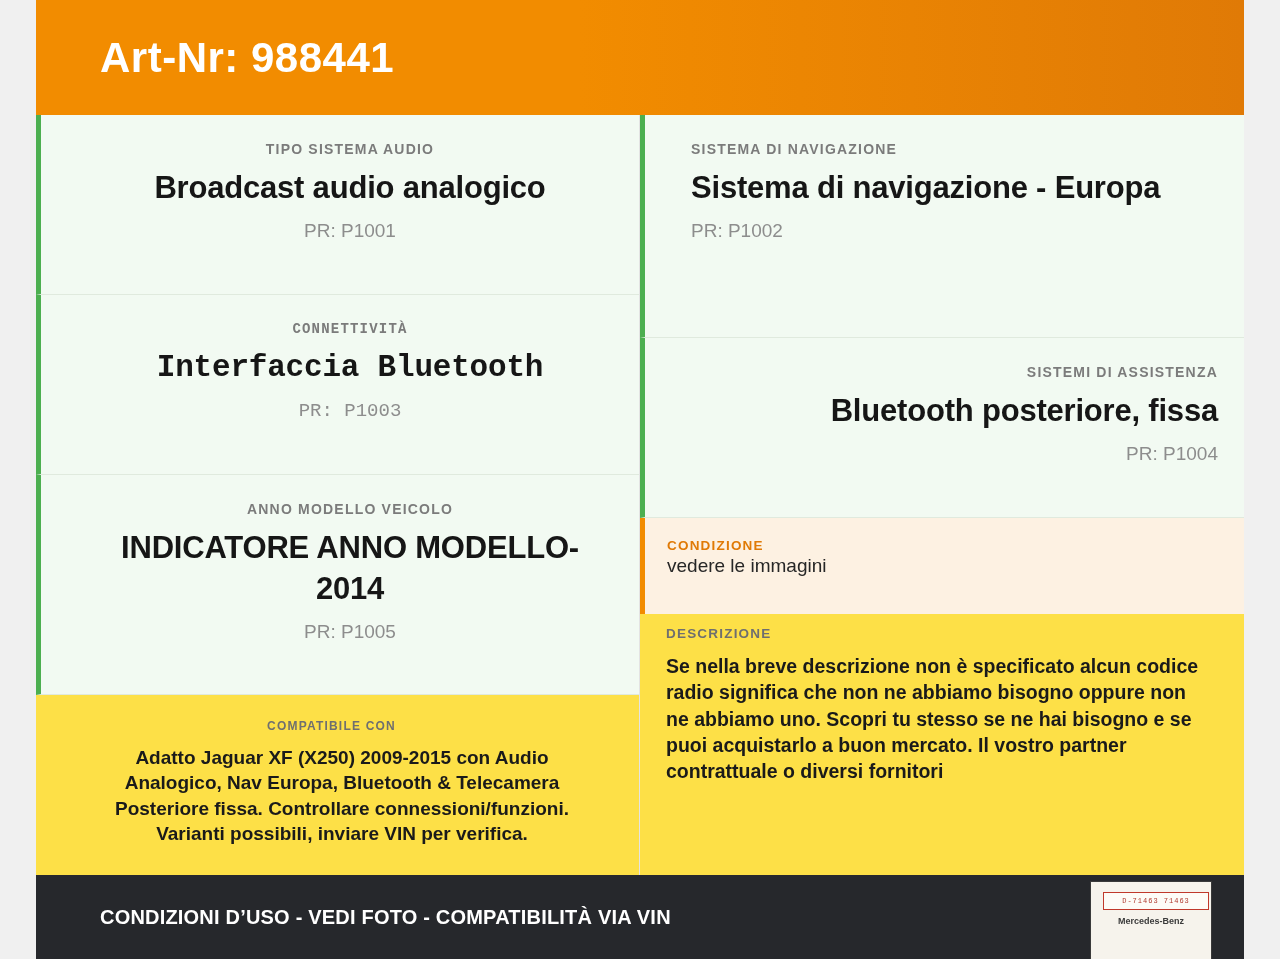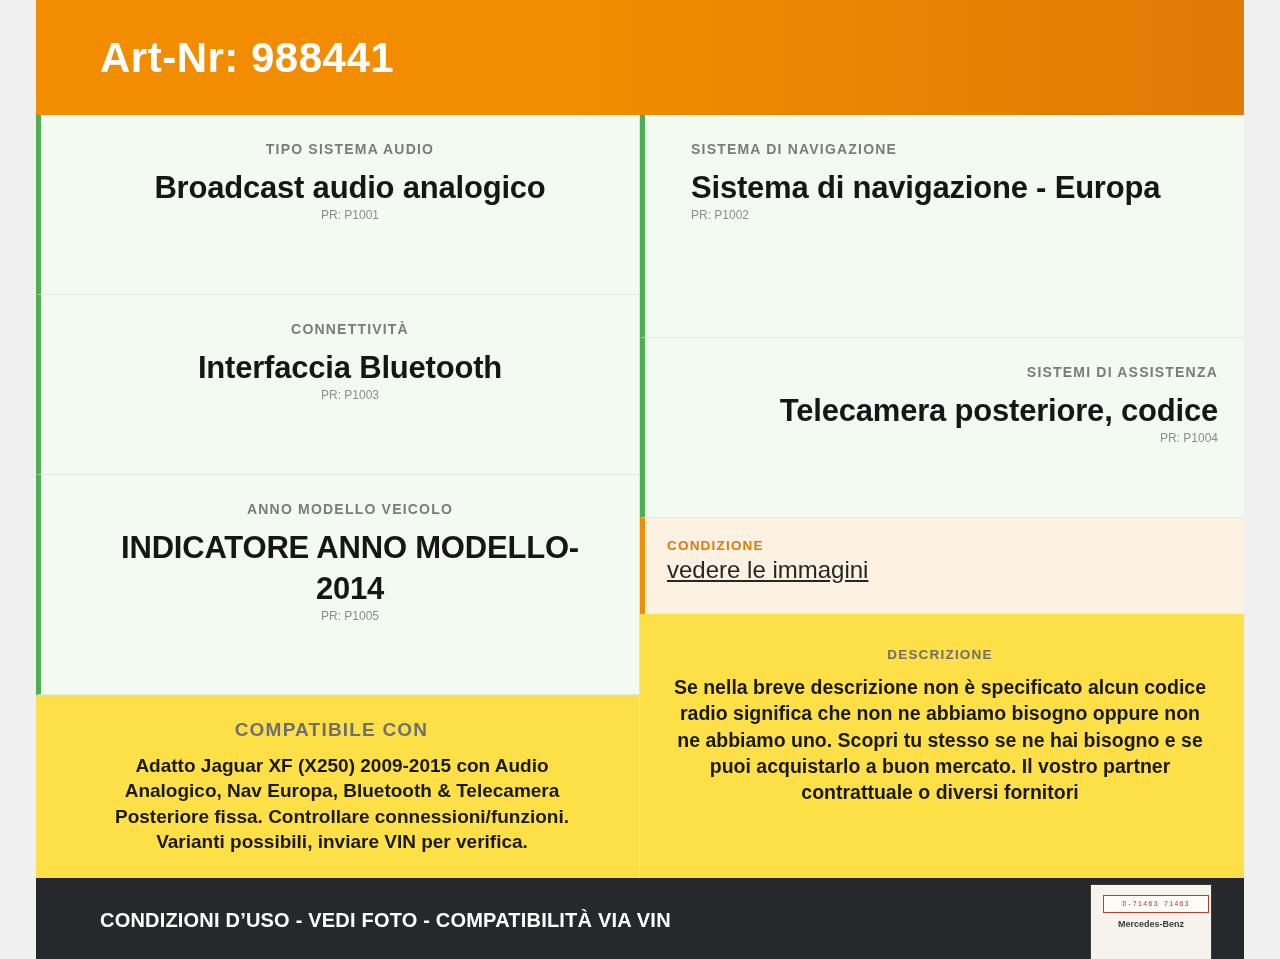--- a/index.html
+++ b/index.html
@@ -74,35 +74,36 @@
   }
   .card-value {
     color: #161616;
     font-size: 31px;
     font-weight: bold;
     line-height: 1.33;
     letter-spacing: -0.2px;
   }
   .card-pr {
     color: #8d8d8d;
-    font-size: 12px;
+    font-size: 19px;
+    margin-top: 12px;
   }
   
   .left-card-1 { height: 180px; }
-  .left-card-2 { height: 180px; }
+  .left-card-2 { height: 180px; font-family: Liberation Mono, monospace; }
   .left-card-3 { height: 220px; }
   .right-card-1 { height: 223px; }
   .right-card-2 { height: 180px; text-align: right; }
 
   .compat {
     padding: 24px 40px 24px 28px;
   }
   .compat-label {
     color: #6f6f6f;
-    font-size: 19px;
+    font-size: 12px;
     font-weight: bold;
     letter-spacing: 1.2px;
     text-transform: uppercase;
     margin-bottom: 12px;
   }
   .compat-text {
     color: #1a1a1a;
     font-size: 19px;
     font-weight: bold;
     line-height: 1.33;
@@ -119,27 +120,25 @@
   .condition-label {
     color: #e07a06;
     font-size: 13.5px;
     font-weight: bold;
     letter-spacing: 1.2px;
     text-transform: uppercase;
     margin-bottom: 1px;
   }
   .condition-value {
     color: #262626;
-    font-size: 24px;
+    font-size: 19px;
     line-height: 1.3;
-    text-decoration: underline;
   }
   .desc {
-    padding: 33px 30px 20px 26px;
-    text-align: center;
+    padding: 12px 30px 20px 26px;
   }
   .desc-label {
     color: #6f6f6f;
     font-size: 13.5px;
     font-weight: bold;
     letter-spacing: 1.2px;
     text-transform: uppercase;
     margin-bottom: 12px;
   }
   .desc-text {
@@ -265,21 +264,21 @@
     <div class="col col-right">
 
       <div class="card right-card-1">
         <div class="card-label">SISTEMA DI NAVIGAZIONE</div>
         <div class="card-value">Sistema di navigazione - Europa</div>
         <div class="card-pr">PR: P1002</div>
       </div>
 
       <div class="card right-card-2">
         <div class="card-label">SISTEMI DI ASSISTENZA</div>
-        <div class="card-value">Telecamera posteriore, codice</div>
+        <div class="card-value">Bluetooth posteriore, fissa</div>
         <div class="card-pr">PR: P1004</div>
       </div>
 
       <div class="condition">
         <div class="condition-label">CONDIZIONE</div>
         <div class="condition-value">vedere le immagini</div>
       </div>
 
       <div class="desc">
         <div class="desc-label">DESCRIZIONE</div>

